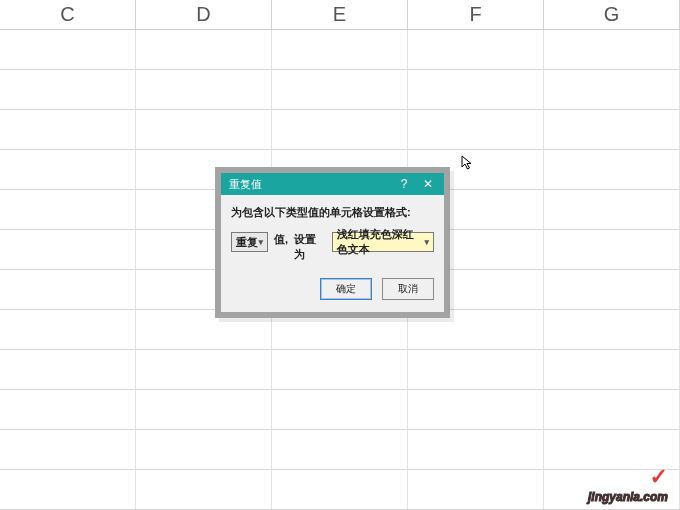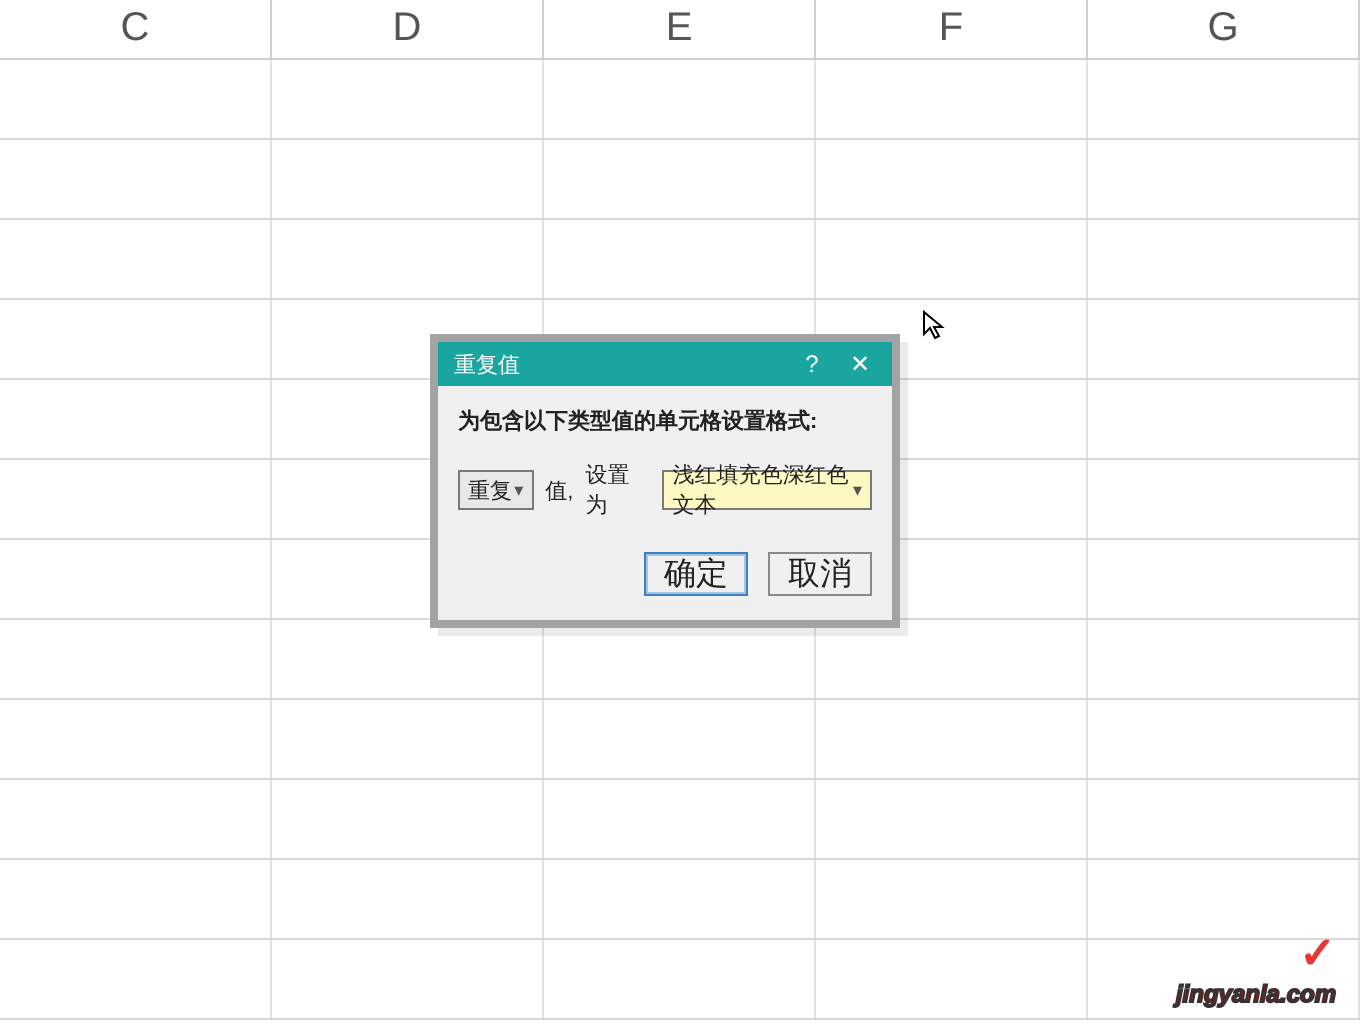--- a/index.html
+++ b/index.html
@@ -48,21 +48,21 @@
     .cell {
       flex: 1;
       border-right: 1px solid #e2e2e2;
     }
     .dialog {
       position: absolute;
       left: 215px;
       top: 167px;
       width: 235px;
       background: #f0f0f0;
-      border: 4px solid #a3a3a3;
+      border: 6px solid #a3a3a3;
       box-shadow: 4px 4px 0 rgba(0,0,0,0.08);
     }
     .titlebar {
       height: 22px;
       background: #1ba5a0;
       display: flex;
       align-items: center;
       padding: 0 4px 0 8px;
       color: #fff;
       font-size: 11px;
@@ -81,23 +81,24 @@
       padding: 10px 10px 12px 10px;
     }
     .instr {
       font-size: 11px;
       color: #222;
       margin-bottom: 12px;
       font-weight: bold;
     }
     .form-row {
       display: flex;
-      align-items: center;
+      align-items: flex-start;
       gap: 6px;
       margin-bottom: 16px;
+      font-weight: bold;
     }
     .select {
       height: 20px;
       background: #fef9c3;
       border: 1px solid #7a7a7a;
       display: flex;
       align-items: center;
       padding: 0 4px;
       font-size: 11px;
       color: #222;
@@ -116,21 +117,21 @@
     .btn-row {
       display: flex;
       justify-content: flex-end;
       gap: 10px;
     }
     .btn {
       width: 52px;
       height: 22px;
       background: #f0f0f0;
       border: 1px solid #8a8a8a;
-      font-size: 16px;
+      font-size: 10px;
       color: #222;
       display: flex;
       align-items: center;
       justify-content: center;
     }
     .btn.primary {
       border: 1px solid #3b7fc4;
       box-shadow: inset 0 0 0 1px rgba(59,127,196,0.4);
     }
     .cursor {

